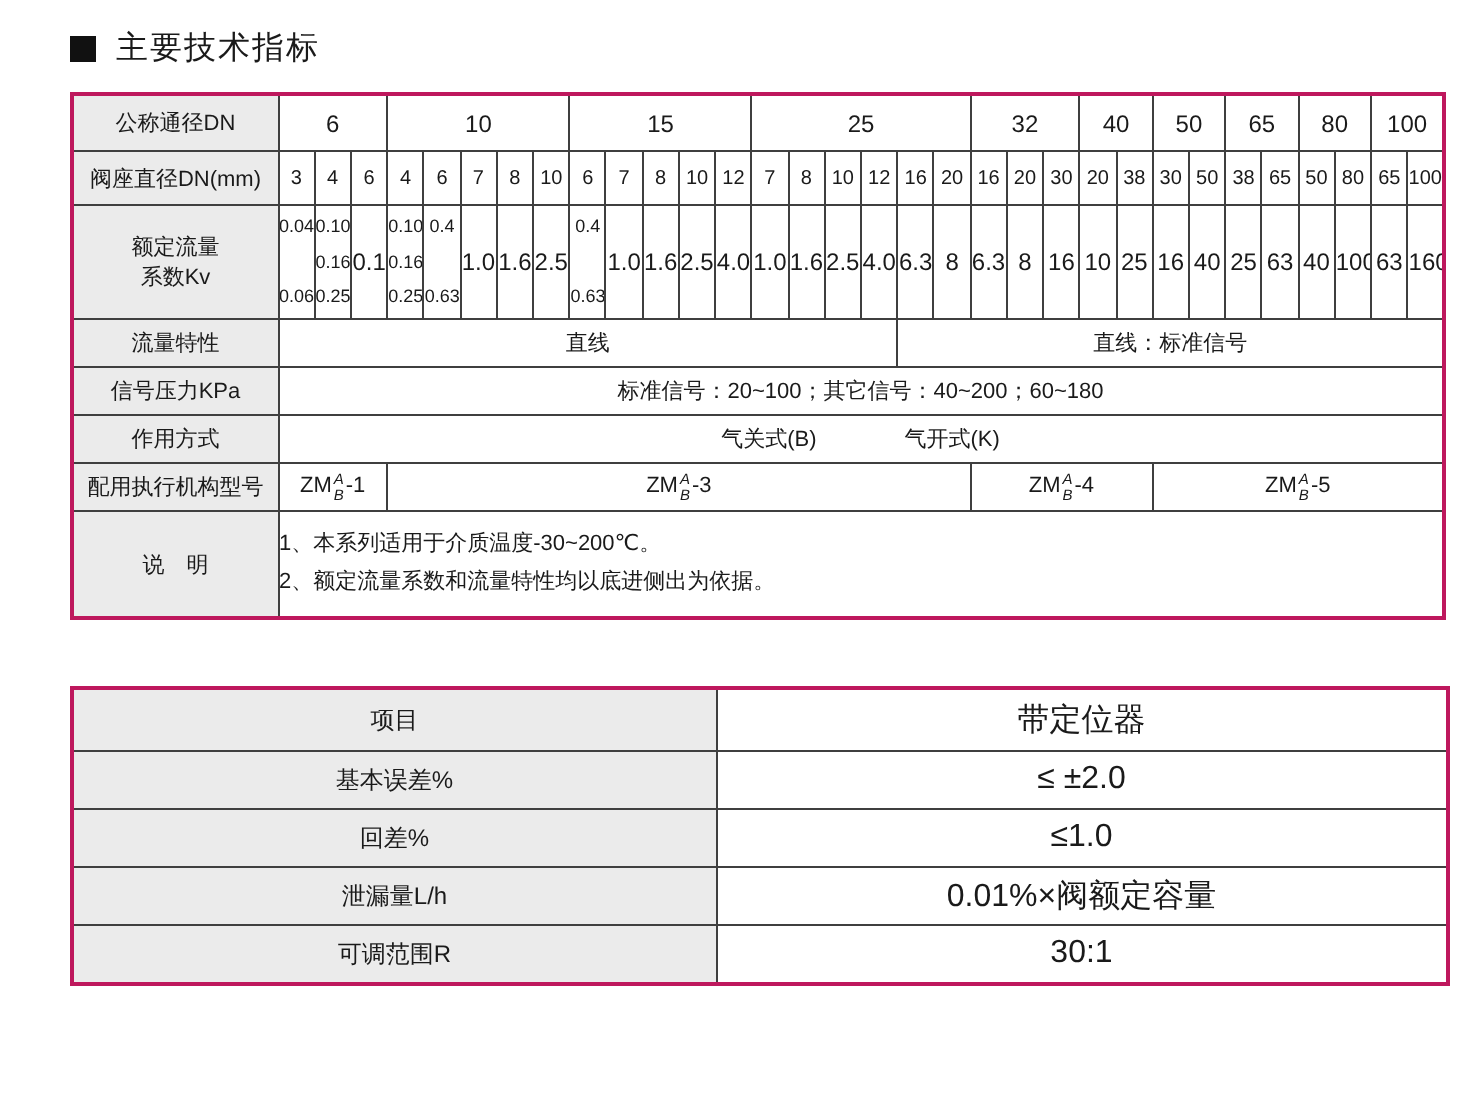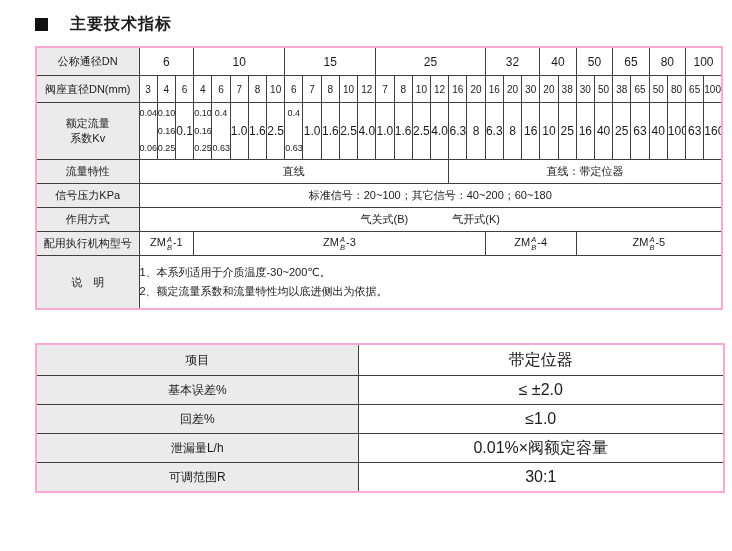--- a/index.html
+++ b/index.html
@@ -5,30 +5,30 @@
   html,body{margin:0;padding:0;background:#ffffff;}
   body{
     width:732px;height:551px;
     font-family:"Liberation Sans","DejaVu Sans",sans-serif;
     color:#1a1a1a;
     -webkit-font-smoothing:antialiased;
   }
   .page{padding:14px 0 0 35px;}
 
   .sec-title{
-    display:flex;align-items:center;gap:22px;
-    font-size:16px;font-weight:bold;letter-spacing:1px;
+    display:flex;align-items:center;gap:10px;
+    font-size:16px;font-weight:normal;letter-spacing:1px;
     margin-bottom:11px;
   }
   .sq{width:13px;height:13px;background:#111;display:inline-block;}
 
   table{
     border-collapse:collapse;table-layout:fixed;
     width:688px;
-    border:2px solid #f9a8d4;
+    border:2px solid #be185d;
   }
   td,th{
     border:1px solid #3f3f3f;
     text-align:center;vertical-align:middle;
     padding:0;font-weight:normal;
     overflow:hidden;
   }
   th.lbl{
     background:#ebebeb;
     font-size:11px;
@@ -268,21 +268,21 @@
           <td class="kv">
             <div class="one">63</div>
           </td>
           <td class="kv">
             <div class="one">160</div>
           </td>
         </tr>
         <tr class="rs">
           <th class="lbl">流量特性</th>
           <td colspan="17">直线</td>
-          <td colspan="15">直线：带定位器</td>
+          <td colspan="15">直线：标准信号</td>
         </tr>
         <tr class="rs">
           <th class="lbl">信号压力KPa</th>
           <td colspan="32">标准信号：20~100；其它信号：40~200；60~180</td>
         </tr>
         <tr class="rs">
           <th class="lbl">作用方式</th>
           <td colspan="32"><span>气关式(B)</span><span class="gap2"></span><span>气开式(K)</span></td>
         </tr>
         <tr class="rs">

